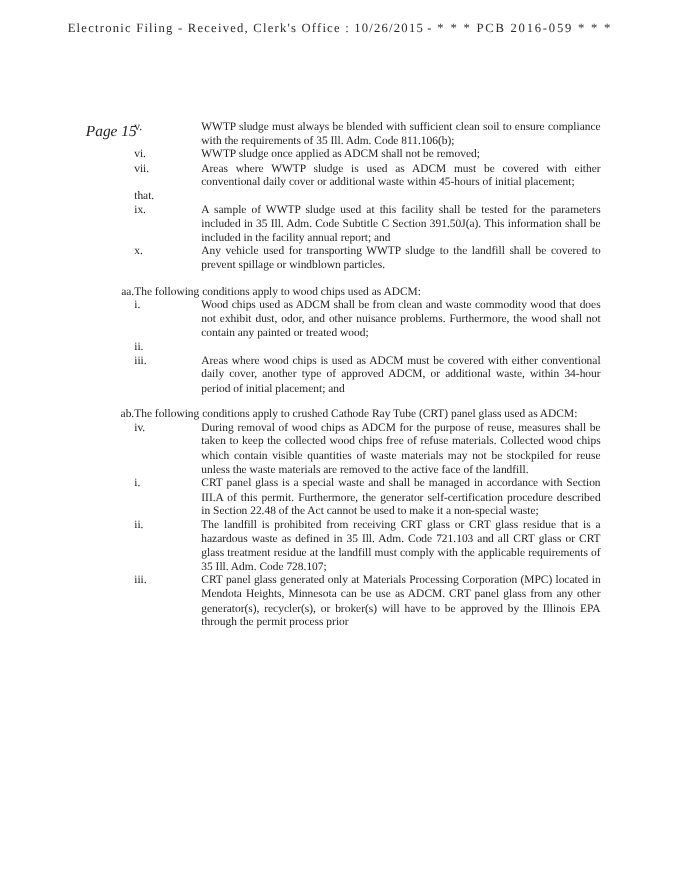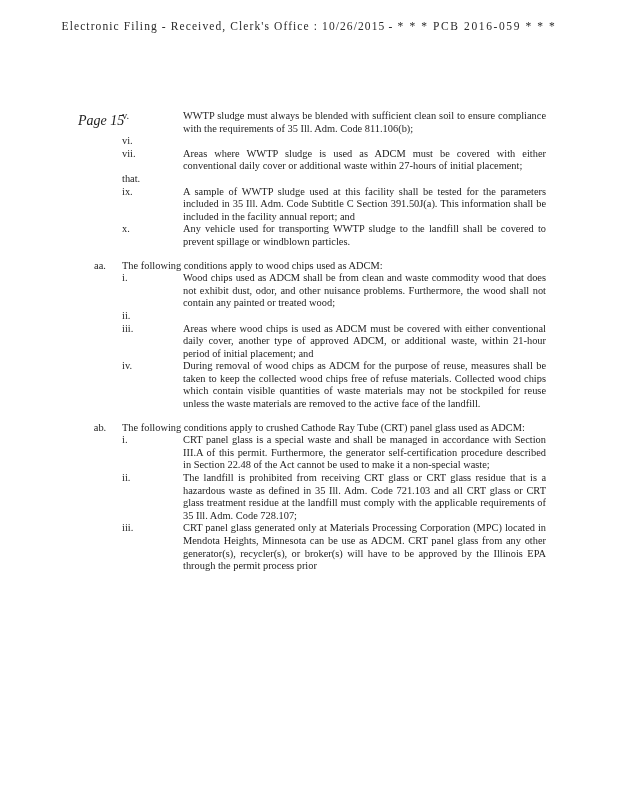--- a/index.html
+++ b/index.html
@@ -64,21 +64,21 @@
   .block {
     display: flex;
     align-items: flex-start;
     margin-bottom: 0px;
   }
   .block.level1 {
     margin-top: 11px;
   }
   .marker {
     flex: 0 0 auto;
-    text-align: center;
+    text-align: right;
     font-size: 10.4px;
     line-height: 12.6px;
   }
   
   .level1 > .marker {
     width: 44px;
     margin-left: 0px;
   }
   .level1 > .content {
     width: 380px;
@@ -126,25 +126,28 @@
   <div class="body">
 
     <div class="block level2">
       <div class="marker">v.</div>
       <div class="content">
         <p>WWTP sludge must always be blended with sufficient clean soil to ensure compliance with the requirements of 35 Ill. Adm. Code 811.106(b);</p>
       </div>
     </div>
     <div class="block level2">
       <div class="marker">vi.</div>
+      <div class="content">
+        <p>WWTP sludge once applied as ADCM shall not be removed;</p>
+      </div>
     </div>
     <div class="block level2">
       <div class="marker">vii.</div>
       <div class="content">
-        <p>Areas where WWTP sludge is used as ADCM must be covered with either conventional daily cover or additional waste within 27-hours of initial placement;</p>
+        <p>Areas where WWTP sludge is used as ADCM must be covered with either conventional daily cover or additional waste within 45-hours of initial placement;</p>
       </div>
     </div>
     <div class="block level2">
       <div class="marker">that.</div>
     </div>
     <div class="block level2">
       <div class="marker">ix.</div>
       <div class="content">
         <p>A sample of WWTP sludge used at this facility shall be tested for the parameters included in 35 Ill. Adm. Code Subtitle C Section 391.50J(a). This information shall be included in the facility annual report; and</p>
       </div>
@@ -167,36 +170,36 @@
       <div class="content">
         <p>Wood chips used as ADCM shall be from clean and waste commodity wood that does not exhibit dust, odor, and other nuisance problems. Furthermore, the wood shall not contain any painted or treated wood;</p>
       </div>
     </div>
     <div class="block level2">
       <div class="marker">ii.</div>
     </div>
     <div class="block level2">
       <div class="marker">iii.</div>
       <div class="content">
-        <p>Areas where wood chips is used as ADCM must be covered with either conventional daily cover, another type of approved ADCM, or additional waste, within 21-hour period of initial placement; and</p>
-      </div>
-    </div>
-    <div class="block level2">
-      <div class="marker">iv.</div>
-      <div class="content">
-        <p>During removal of wood chips as ADCM for the purpose of reuse, measures shall be taken to keep the collected wood chips free of refuse materials.  Collected wood chips which contain visible quantities of waste materials may not be stockpiled for reuse unless the waste materials are removed to the active face of the landfill.</p>
-      </div>
-    </div>
-
+        <p>Areas where wood chips is used as ADCM must be covered with either conventional daily cover, another type of approved ADCM, or additional waste, within 34-hour period of initial placement; and</p>
+      </div>
+    </div>
     <div class="block level1">
       <div class="marker">ab.</div>
       <div class="content">
         <p>The following conditions apply to crushed Cathode Ray Tube (CRT) panel glass used as ADCM:</p>
       </div>
     </div>
+
+    <div class="block level2">
+      <div class="marker">iv.</div>
+      <div class="content">
+        <p>During removal of wood chips as ADCM for the purpose of reuse, measures shall be taken to keep the collected wood chips free of refuse materials.  Collected wood chips which contain visible quantities of waste materials may not be stockpiled for reuse unless the waste materials are removed to the active face of the landfill.</p>
+      </div>
+    </div>
     <div class="block level2">
       <div class="marker">i.</div>
       <div class="content">
         <p>CRT panel glass is a special waste and shall be managed in accordance with Section III.A of this permit. Furthermore, the generator self-certification procedure described in Section 22.48 of the Act cannot be used to make it a non-special waste;</p>
       </div>
     </div>
     <div class="block level2">
       <div class="marker">ii.</div>
       <div class="content">
         <p>The landfill is prohibited from receiving CRT glass or CRT glass residue that is a hazardous waste as defined in 35 Ill. Adm. Code 721.103 and all CRT glass or CRT glass treatment residue at the landfill must comply with the applicable requirements of 35 Ill. Adm. Code 728.107;</p>

